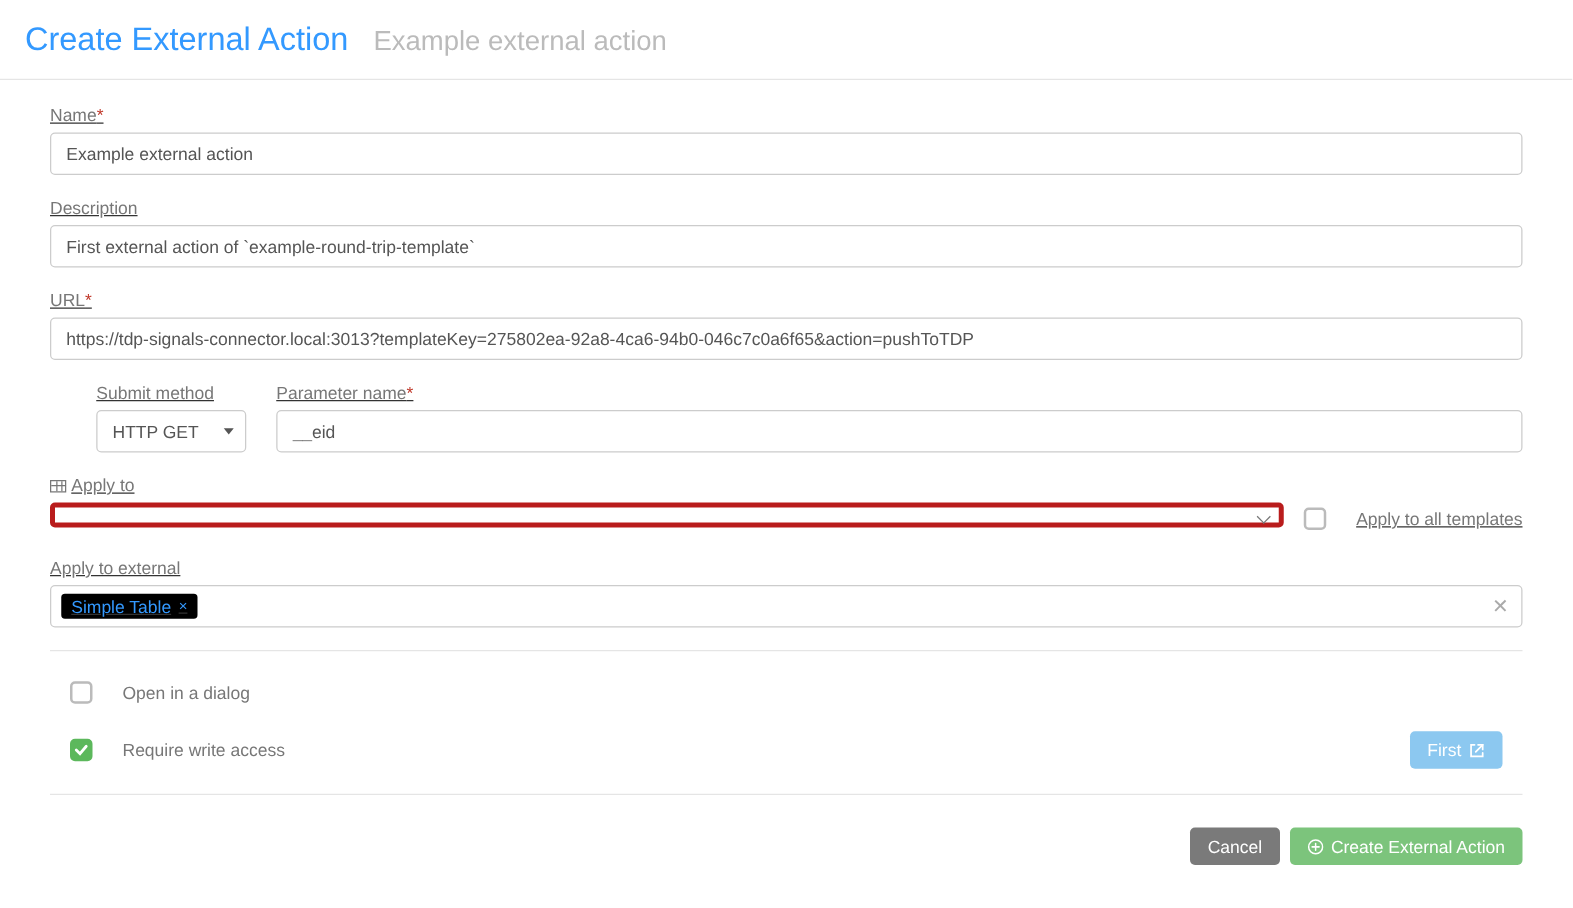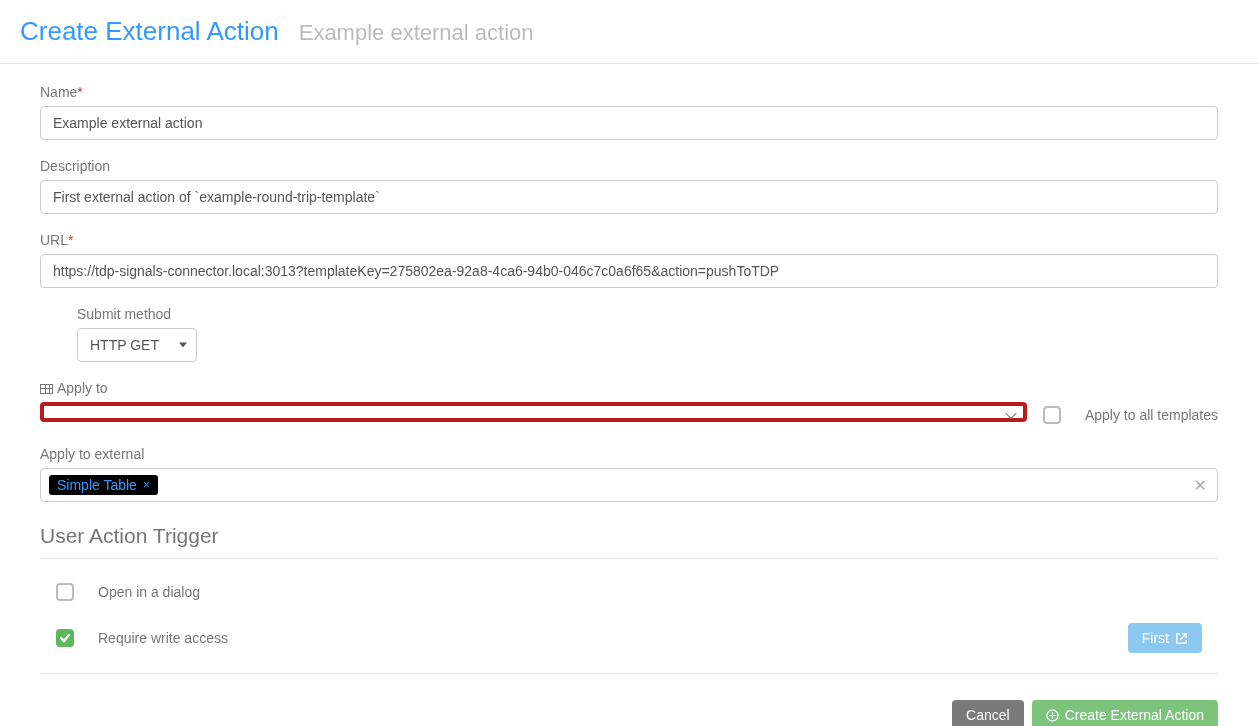--- a/index.html
+++ b/index.html
@@ -25,20 +25,21 @@
     .subtitle {
       font-size: 22px;
       font-weight: 400;
       color: #bbb;
     }
     .form {
       padding: 20px 40px;
     }
     .field-group {
       margin-bottom: 18px;
+      text-decoration: underline;
     }
     .label {
       display: block;
       font-size: 14px;
       color: #777;
       margin-bottom: 6px;
     }
     .req { color: #c0392b; }
     .input-text, .select {
       width: 100%;
@@ -277,20 +278,24 @@
   </div>
 
   <div class="row field-group">
     <div class="col-method">
       <label class="label">Submit method</label>
       <div class="select-wrap">
         <select class="select-native">
           <option>HTTP GET</option>
         </select>
       </div>
+    </div>
+    <div class="col-param">
+      <label class="label"><span>Parameter name</span><span class="req">*</span></label>
+      <input type="text" class="input-text" value="__eid" style="">
     </div>
   </div>
 
   <div class="field-group">
     <label class="label">
       <span class="icon-table"></span><span>Apply to</span>
     </label>
     <div class="apply-row">
       <div class="apply-select-wrap">
         <select class="apply-select">
@@ -310,21 +315,20 @@
     <label class="label">Apply to external</label>
     <div class="tag-input">
       <span class="tag">
         <span>Simple Table</span>
         <span class="tag-remove">×</span>
       </span>
       <span class="clear-all">✕</span>
     </div>
   </div>
 
-  <h3 class="section-title">User Action Trigger</h3>
   <hr class="section-hr">
 
   <div class="trigger-row">
     <label class="checkbox-label">
       <span class="checkbox">
         
       </span>
       <span>Open in a dialog</span>
     </label>
   </div>

